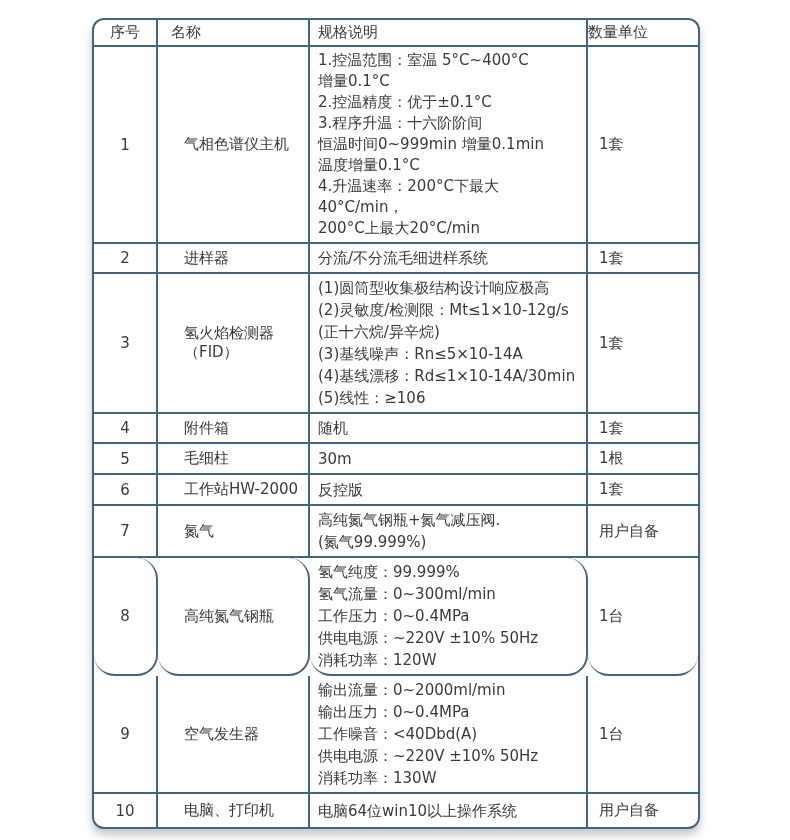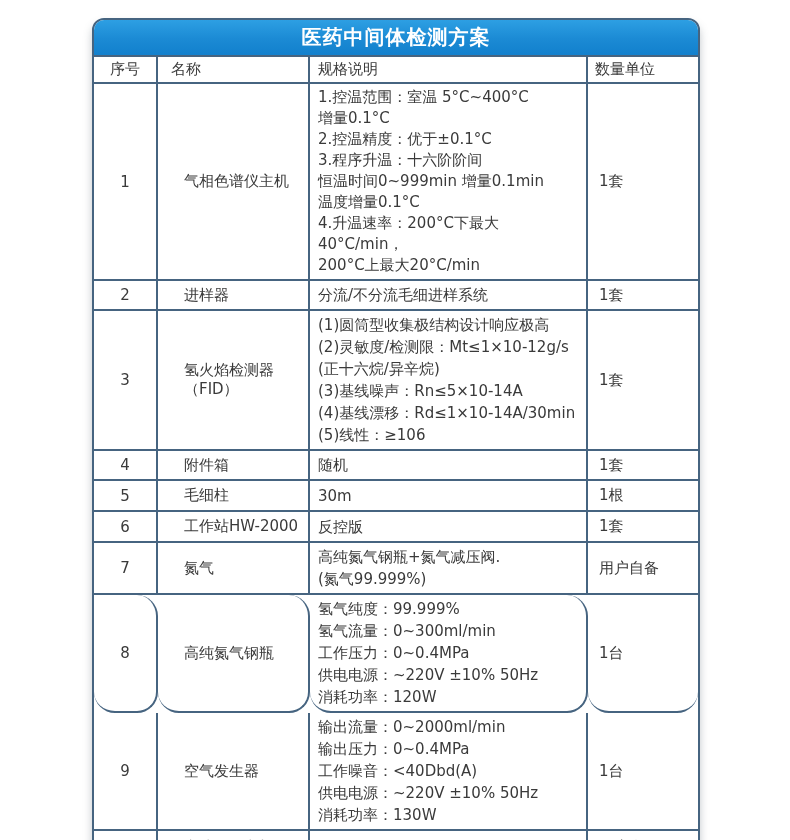--- a/index.html
+++ b/index.html
@@ -37,42 +37,39 @@
   }
   th:last-child,td:last-child{border-right:none;}
   tbody tr:last-child td{border-bottom:none;}
   thead th{height:15px;}
   .cell-no{text-align:center;}
   .cell-name{padding-left:26px;}
   .cell-spec{padding-left:8px;}
   .cell-qty{padding-left:11px;}
   th.cell-name{padding-left:13px;}
   th.cell-spec{padding-left:8px;}
-  th.cell-qty{padding-left:7px;}
+  th.cell-qty{padding-left:0;}
   .spec-line{line-height:22px;}
   
   tbody tr:nth-child(1) td{height:173px;}
   tbody tr:nth-child(1) .spec-line{line-height:21px;}
   tbody tr:nth-child(2) td{height:30px;}
   tbody tr:nth-child(3) td{height:136px;}
   tbody tr:nth-child(4) td{height:30px;}
   tbody tr:nth-child(5) td{height:31px;}
   tbody tr:nth-child(6) td{height:31px;}
   tbody tr:nth-child(7) td{height:45px;}
   tbody tr:nth-child(8) td{height:113px;border-radius:21px;}
   tbody tr:nth-child(9) td{height:113px;}
   tbody tr:nth-child(10) td{height:33px;}
 </style>
 </head>
 <body>
 
 <div class="card">
-  <div class="title-bar">
-    <span>医药中间体检测方案</span>
-  </div>
   <table>
     <colgroup>
       <col class="c-no">
         <col class="c-name">
         <col class="c-spec">
         <col class="c-qty">
     </colgroup>
     <thead>
       <tr>
         <th class="cell-no">序号</th>

